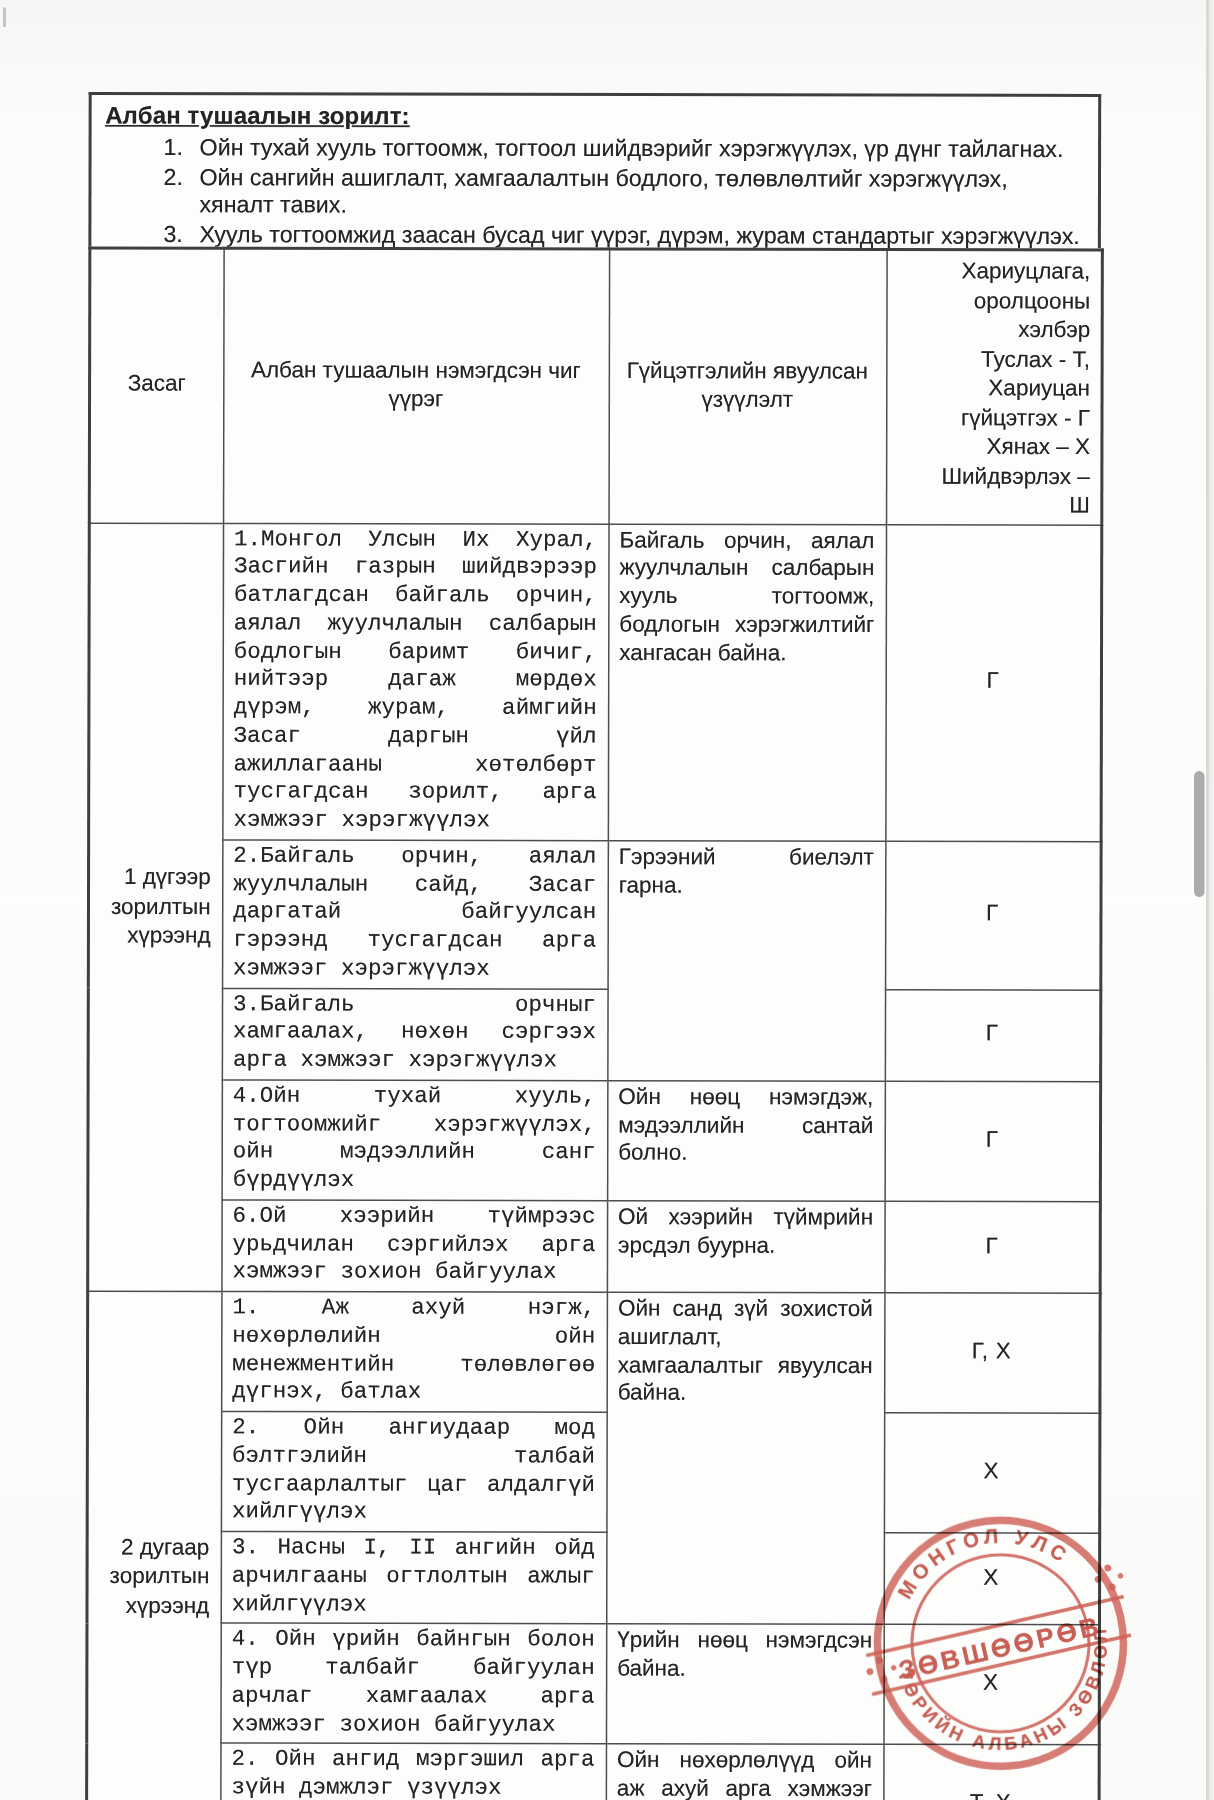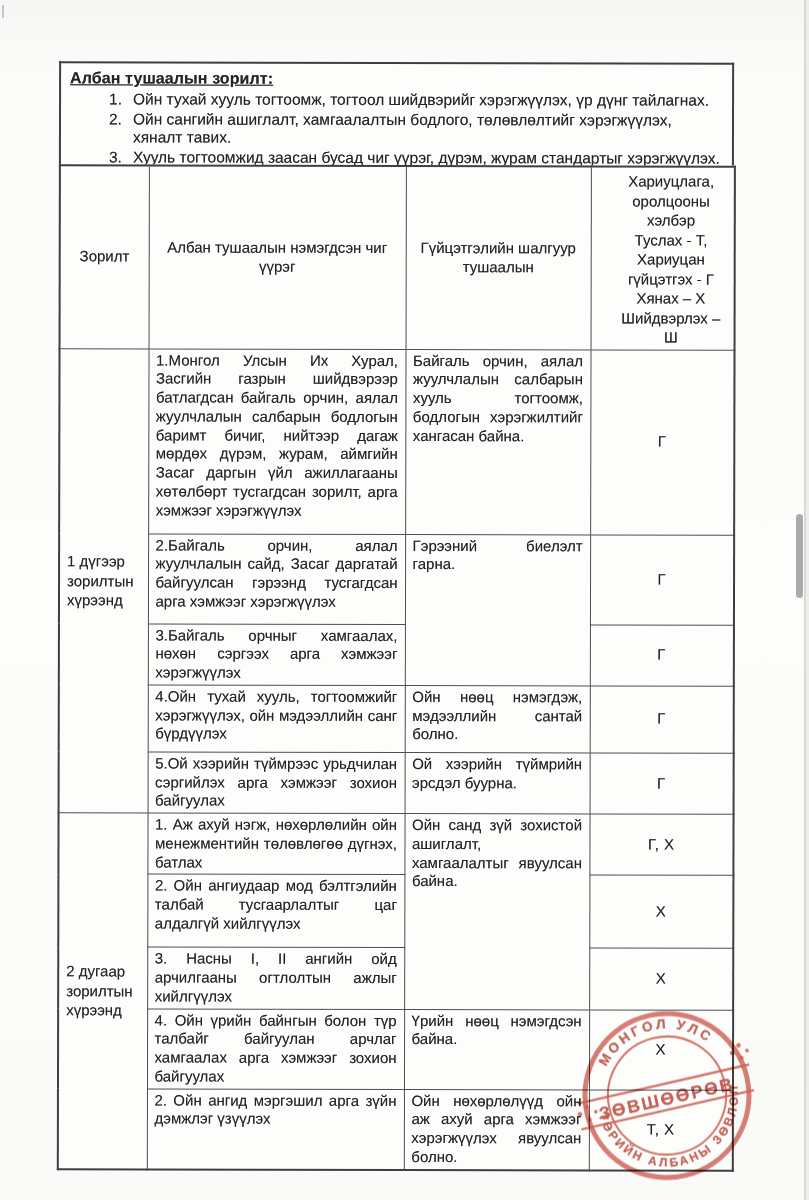--- a/index.html
+++ b/index.html
@@ -38,23 +38,23 @@
   .doc-table td,.doc-table th{
     border:1.6px solid #4e4e4e;
     padding:2px 7px;
     font-weight:400;
     line-height:1.25;
     box-sizing:border-box;
     overflow:hidden;
   }
   .doc-table{border:2px solid #3f3f3f;}
   th.h-center{text-align:center;vertical-align:middle;}
-  th.h-resp{text-align:center;vertical-align:top;white-space:pre-line;padding-top:4px;line-height:1.3;padding-left:24px;}
-  td.col-goal{text-align:left;vertical-align:middle;line-height:1.3;}
-  td.col-duty{text-align:justify;vertical-align:top;}
+  th.h-resp{text-align:right;vertical-align:top;white-space:pre-line;padding-top:4px;line-height:1.3;padding-left:24px;}
+  td.col-goal{text-align:right;vertical-align:middle;line-height:1.3;}
+  td.col-duty{text-align:justify;vertical-align:top;font-family:Liberation Mono, monospace;}
   td.col-crit{text-align:justify;vertical-align:top;}
   td.col-resp{text-align:center;vertical-align:middle;letter-spacing:.5px;}
 
   
   .page-edge-line{position:absolute;left:804px;top:0;width:2px;height:1200px;background:#d8d8d4;}
   .page-edge-fill{position:absolute;left:806px;top:0;width:3px;height:1200px;background:#ededeb;}
   .scroll-thumb{position:absolute;left:796px;top:514px;width:7px;height:84px;background:#a2a2a2;border-radius:3.5px;opacity:.9;}
   .corner-artifact{position:absolute;left:2px;top:5px;width:2px;height:13px;background:#9a9a9a;opacity:.55;}
 
   
@@ -89,23 +89,23 @@
 
   <table class="doc-table">
     <colgroup>
         <col style="width:89px">
         <col style="width:257px">
         <col style="width:185px">
         <col style="width:144px">
       </colgroup>
     <thead>
       <tr style="height:143px">
-        <th class="h-center">Зорилт</th>
+        <th class="h-center">Засаг</th>
         <th class="h-center">Албан тушаалын нэмэгдсэн чиг үүрэг</th>
-        <th class="h-center">Гүйцэтгэлийн шалгуур тушаалын</th>
+        <th class="h-center">Гүйцэтгэлийн явуулсан үзүүлэлт</th>
         <th class="h-resp">Хариуцлага,
 оролцооны
 хэлбэр
 Туслах - Т,
 Хариуцан
 гүйцэтгэх - Г
 Хянах – Х
 Шийдвэрлэх – Ш</th>
       </tr>
     </thead>
@@ -124,21 +124,21 @@
       <tr style="height:59px">
         <td class="col-duty">3.Байгаль орчныг хамгаалах, нөхөн сэргээх арга хэмжээг хэрэгжүүлэх</td>
         <td class="col-resp">Г</td>
       </tr>
       <tr style="height:67px">
         <td class="col-duty">4.Ойн тухай хууль, тогтоомжийг хэрэгжүүлэх, ойн мэдээллийн санг бүрдүүлэх</td>
         <td class="col-crit">Ойн нөөц нэмэгдэж, мэдээллийн сантай болно.</td>
         <td class="col-resp">Г</td>
       </tr>
       <tr style="height:59px">
-        <td class="col-duty">5.Ой хээрийн түймрээс урьдчилан сэргийлэх арга хэмжээг зохион байгуулах</td>
+        <td class="col-duty">6.Ой хээрийн түймрээс урьдчилан сэргийлэх арга хэмжээг зохион байгуулах</td>
         <td class="col-crit">Ой хээрийн түймрийн эрсдэл буурна.</td>
         <td class="col-resp">Г</td>
       </tr>
 
       <tr style="height:51px">
         <td class="col-goal" rowspan="5">2 дугаар зорилтын хүрээнд</td>
         <td class="col-duty">1. Аж ахуй нэгж, нөхөрлөлийн ойн менежментийн төлөвлөгөө дүгнэх, батлах</td>
         <td class="col-crit" rowspan="3">Ойн санд зүй зохистой ашиглалт, хамгаалалтыг явуулсан байна.</td>
         <td class="col-resp">Г, Х</td>
       </tr>

